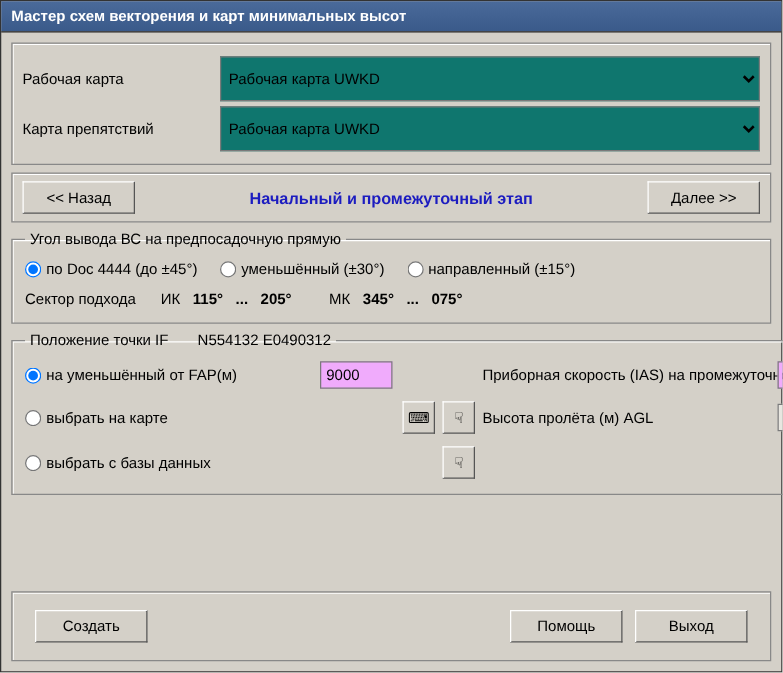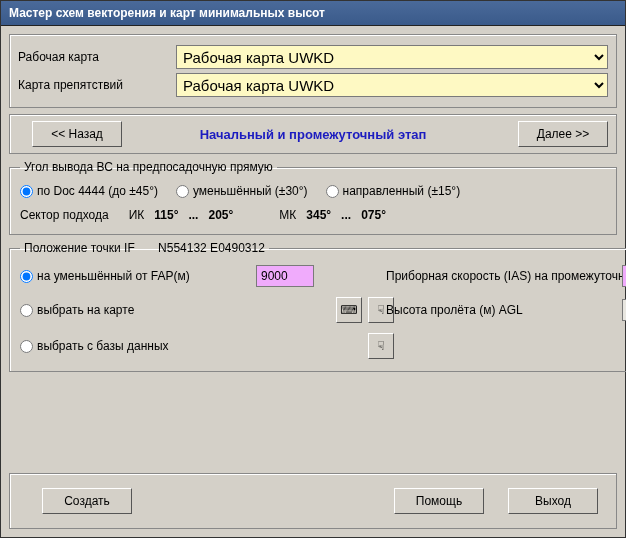--- a/index.html
+++ b/index.html
@@ -46,45 +46,44 @@
     align-items: center;
     gap: 8px;
     margin: 4px 0;
   }
   .label {
     color: #000;
     white-space: nowrap;
   }
   select.combo {
     flex: 1;
-    height: 24px;
+    height: 36px;
     font-family: inherit;
-    font-size: 15px;
+    font-size: 12px;
     border: 1px solid #7a7a7a;
-    background: #fef9c3;
+    background: #0f766e;
     padding: 1px 2px;
   }
   .navpanel {
     display: flex;
     align-items: center;
     justify-content: space-between;
   }
   button.btn {
     font-family: inherit;
     font-size: 12px;
     padding: 3px 8px;
     min-height: 26px;
     background: #d4d0c8;
     border: 1px solid #888;
     border-top-color: #fff;
     border-left-color: #fff;
     border-right-color: #555;
     border-bottom-color: #555;
     cursor: pointer;
-    margin-left: 14px;
   }
   button.iconbtn {
     width: 26px;
     height: 26px;
     padding: 0;
     display: inline-flex;
     align-items: center;
     justify-content: center;
   }
   .step-title {
@@ -203,21 +202,21 @@
           <input type="radio" name="angle" style="">
           <span>направленный (±15°)</span>
         </label>
       </div>
       <div class="sector-row">
         <span>Сектор подхода</span>
         <span style="margin-left:10px">ИК</span>
         <span class="b">115°</span>
         <span class="b">...</span>
         <span class="b">205°</span>
-        <span style="margin-left:36px">МК</span>
+        <span style="margin-left:20px">МК</span>
         <span class="b">345°</span>
         <span class="b">...</span>
         <span class="b">075°</span>
       </div>
     </fieldset>
 
     <fieldset class="group">
       <legend>
         <span>Положение точки IF</span>
         <span class="if-coords">N554132 E0490312</span>

